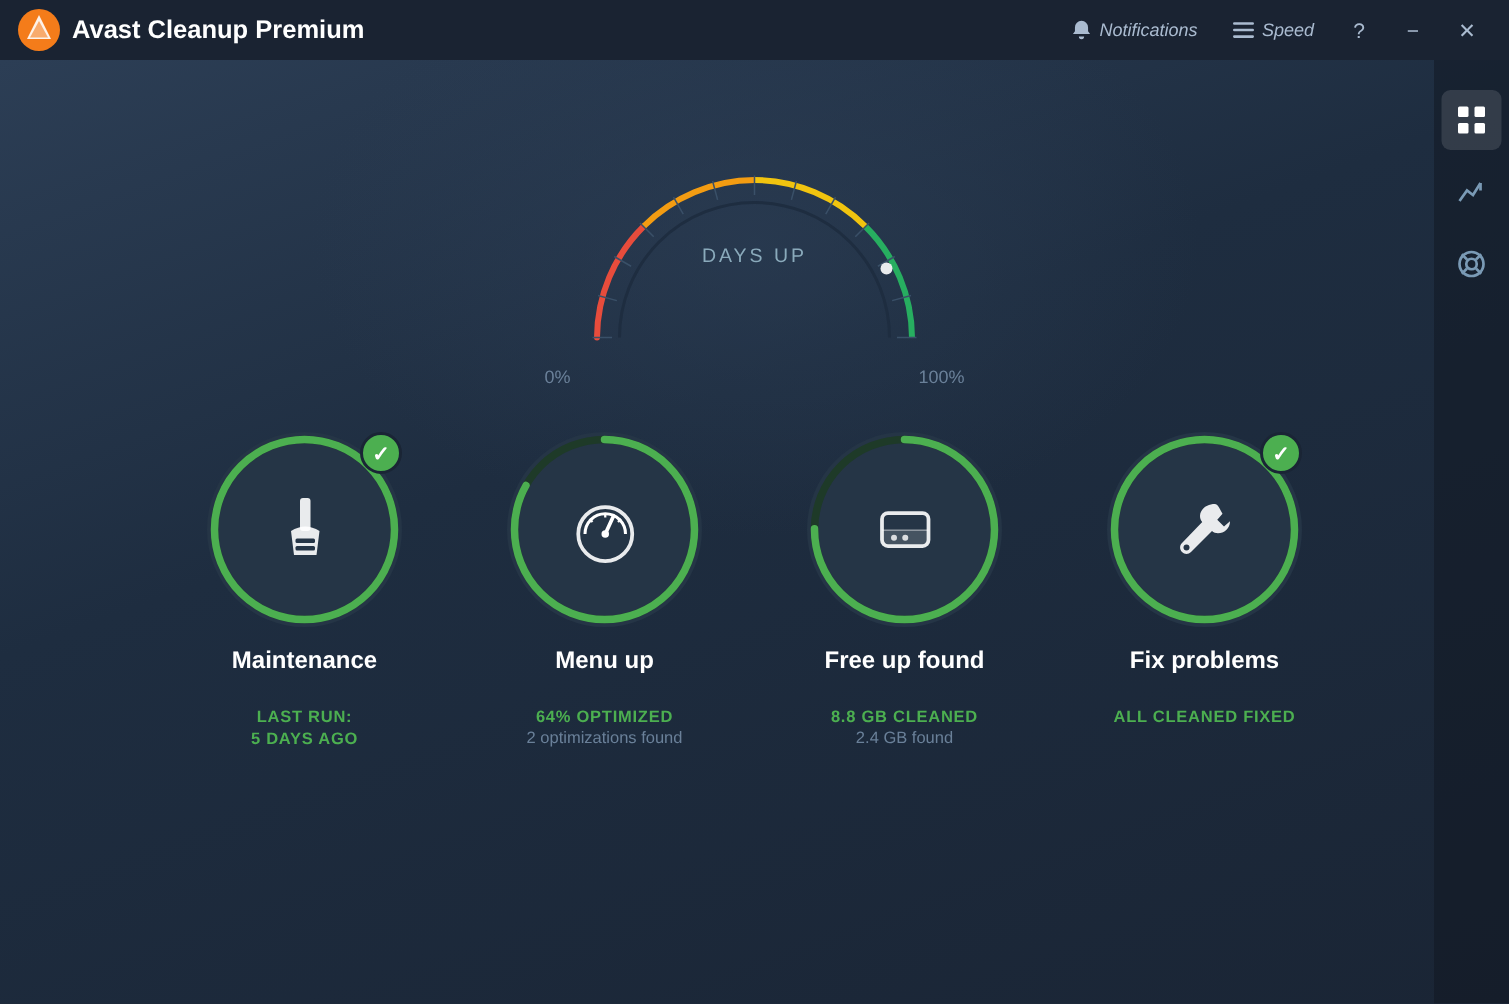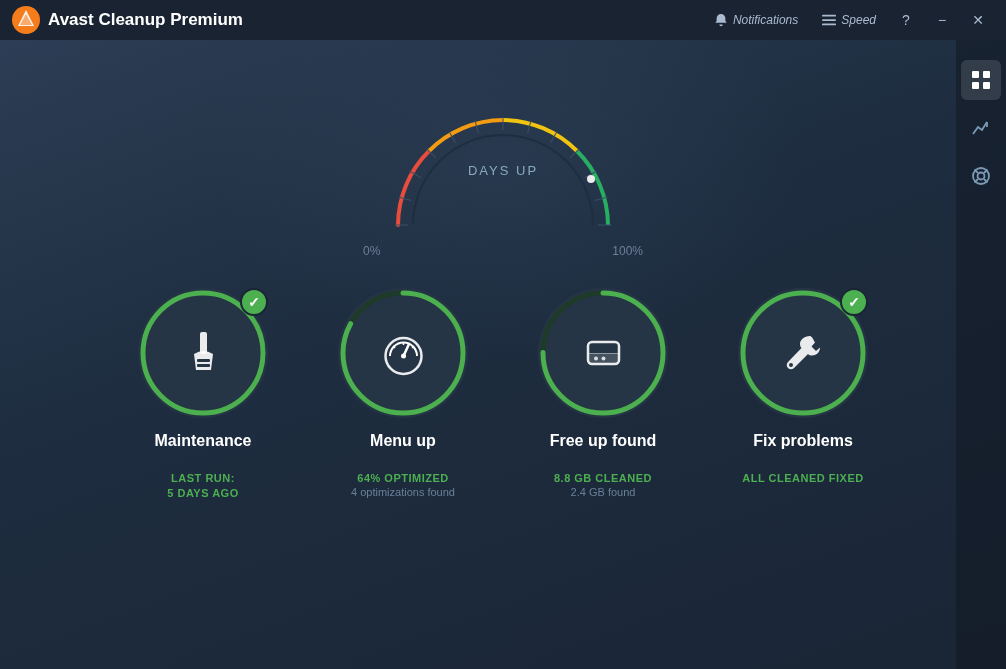--- a/index.html
+++ b/index.html
@@ -446,21 +446,21 @@
 
         <svg class="ring-svg" viewBox="0 0 130 130">
           <circle cx="65" cy="65" r="60" fill="none" stroke="#1e3a28" stroke-width="5"></circle>
           <circle cx="65" cy="65" r="60" fill="none" stroke="#4caf50" stroke-width="5" stroke-dasharray="376.99" stroke-dashoffset="64.09" stroke-linecap="round"></circle>
         </svg>
       </div>
       <div class="card-title">Menu up</div>
       <div class="card-status">
         <span>64% OPTIMIZED</span>
       </div>
-      <div class="card-status-secondary">4 optimizations found</div>
+      <div class="card-status-secondary">2 optimizations found</div>
     </div>
 
     <div class="card">
       <div class="card-circle-wrapper">
         <div class="card-circle-bg">
 
           <div class="card-icon">
             <svg width="55" height="55" viewBox="0 0 55 55" fill="none">
               <rect x="12" y="16" width="31" height="22" rx="4" stroke="white" stroke-width="2.5" fill="none" opacity="0.9"></rect>
               <rect x="12" y="27" width="31" height="11" rx="0" fill="white" opacity="0.15"></rect>

